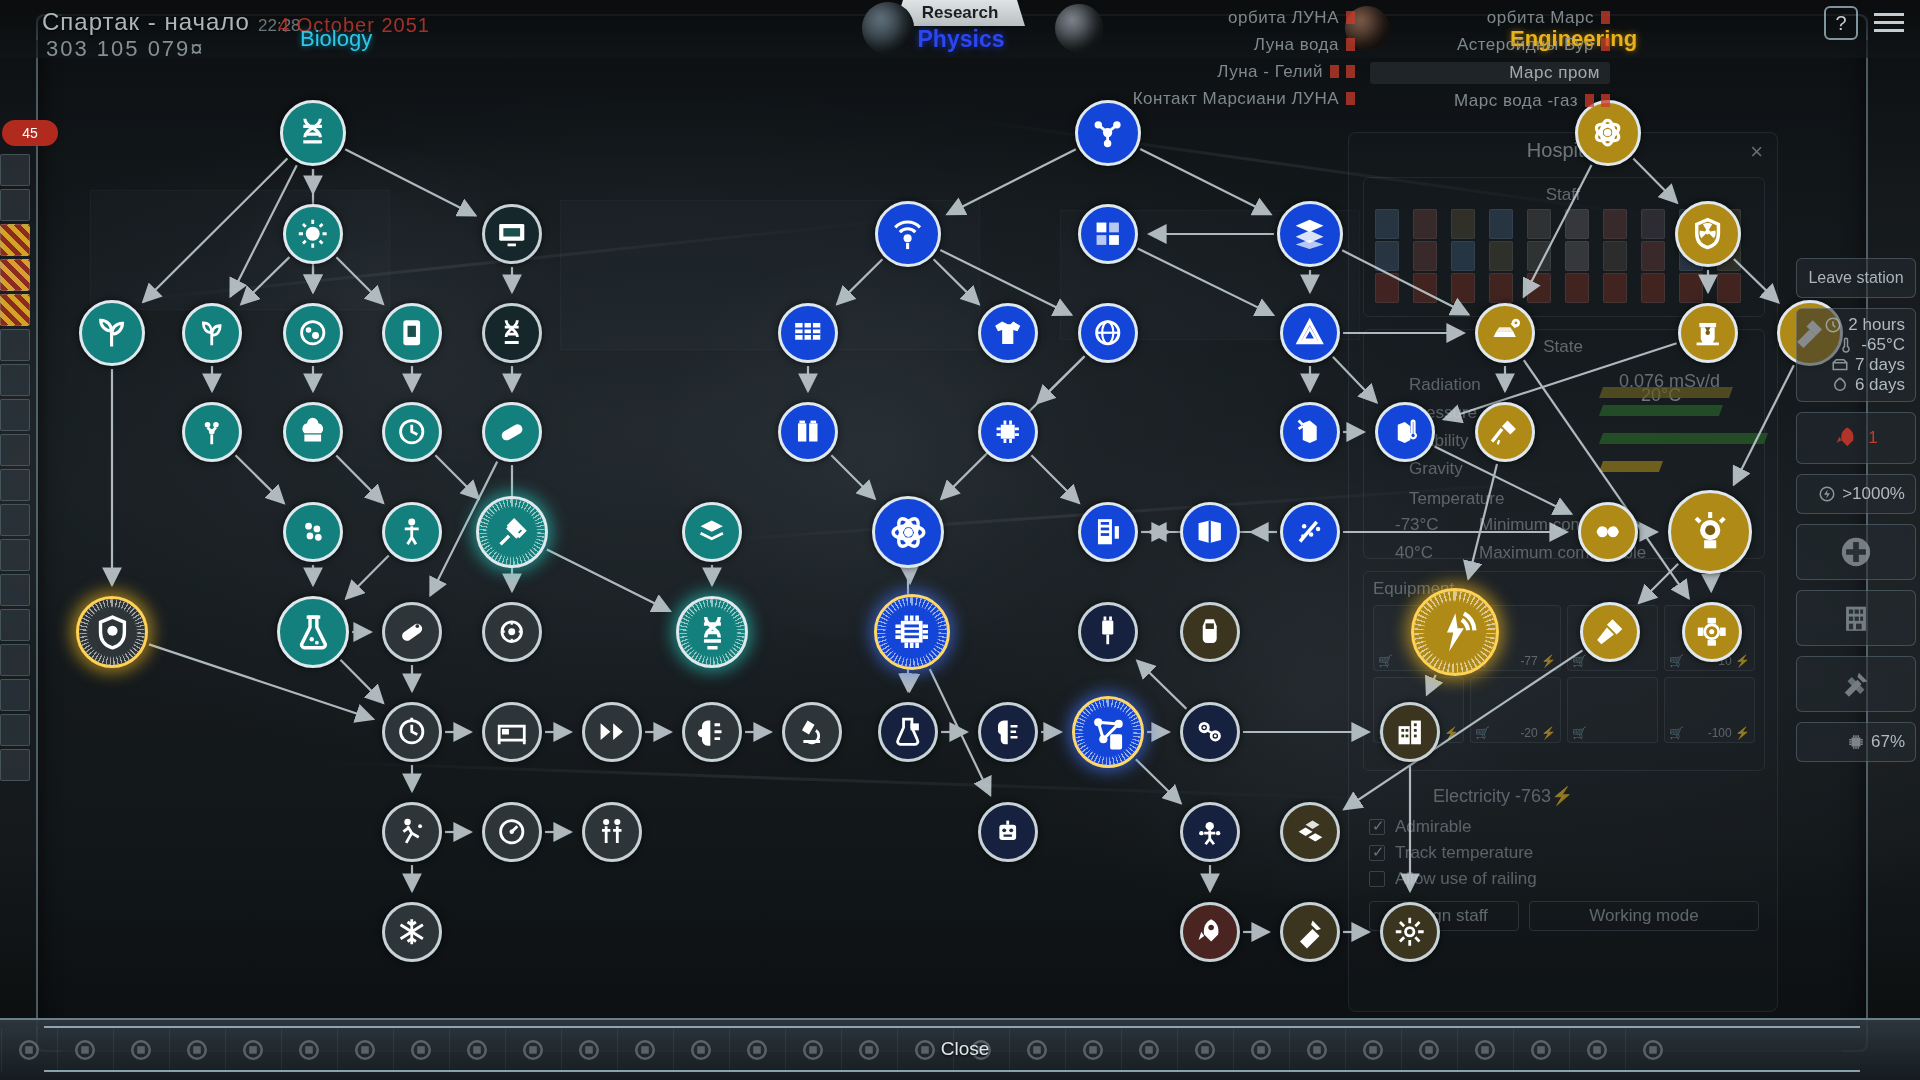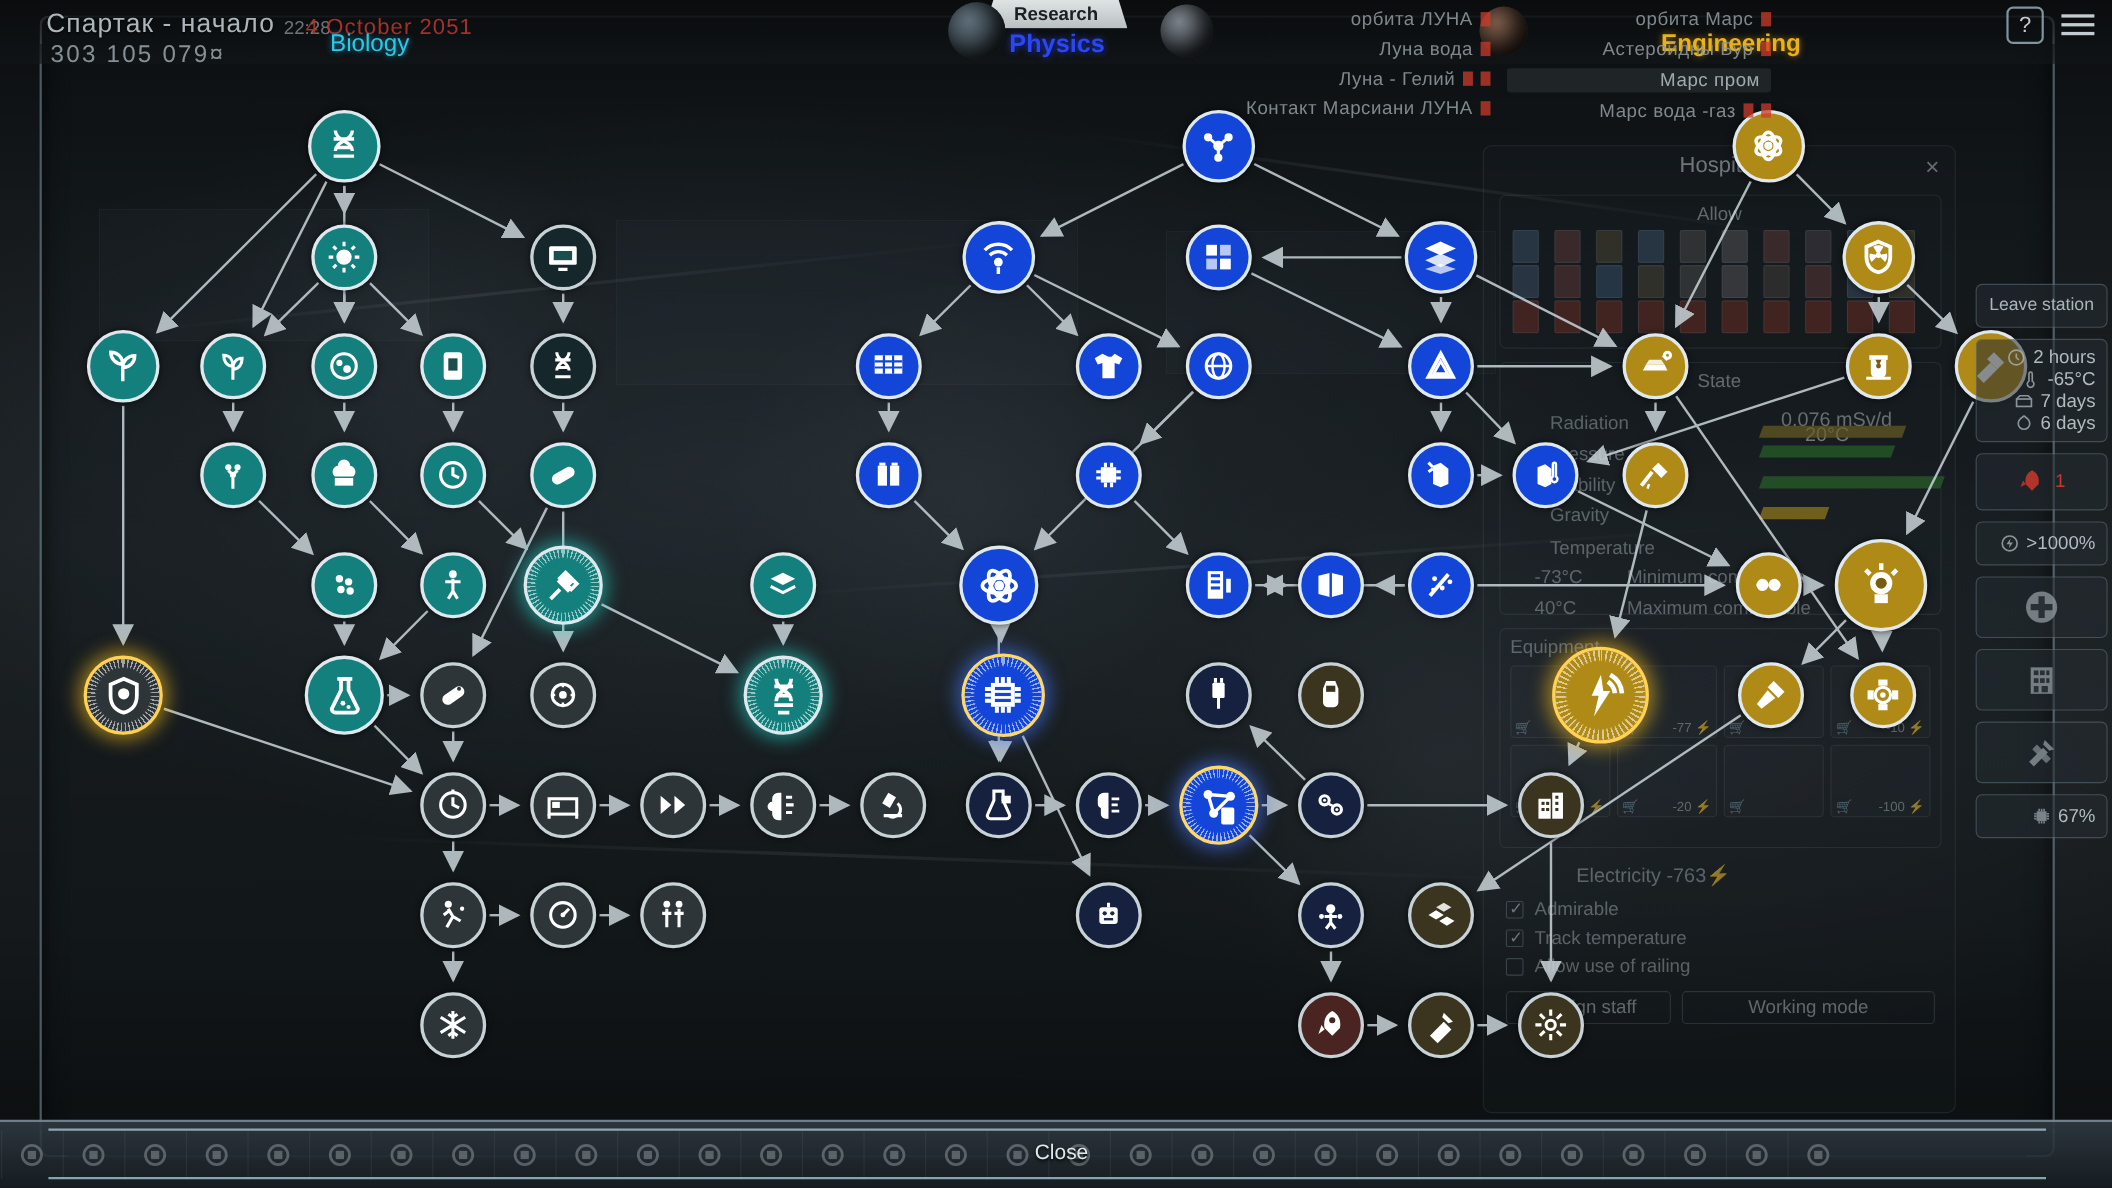--- a/index.html
+++ b/index.html
@@ -255,27 +255,49 @@
     </div>
 
     <div class="help-btn">?</div>
     <div class="menu-btn">
         <span></span>
         <span></span>
         <span></span>
       </div>
   </div>
 
+  <div class="lhud">
+    <div class="alarm-badge">45</div>
+    <div style="height:34px"></div>
+    <div class="lhud-cell"></div>
+    <div class="lhud-cell"></div>
+    <div class="lhud-cell red"></div>
+    <div class="lhud-cell red"></div>
+    <div class="lhud-cell red"></div>
+    <div class="lhud-cell"></div>
+    <div class="lhud-cell"></div>
+    <div class="lhud-cell"></div>
+    <div class="lhud-cell"></div>
+    <div class="lhud-cell"></div>
+    <div class="lhud-cell"></div>
+    <div class="lhud-cell"></div>
+    <div class="lhud-cell"></div>
+    <div class="lhud-cell"></div>
+    <div class="lhud-cell"></div>
+    <div class="lhud-cell"></div>
+    <div class="lhud-cell"></div>
+    <div class="lhud-cell"></div>
+  </div>
 
   <div class="hpanel">
     <div class="hp-title">Hospital</div>
     <div class="hp-close">×</div>
 
     <div class="hp-box" style="left:14px;top:44px;width:402px;height:140px;"></div>
-    <div class="hp-sub" style="top:52px;">Allow</div>
+    <div class="hp-sub" style="top:52px;">Staff</div>
     <div class="staffgrid" style="left:26px;top:76px;width:378px;">
       <div class="staffcell" style="background:#3c4f66"></div>
       <div class="staffcell" style="background:#5c3a3a"></div>
       <div class="staffcell" style="background:#4a4636"></div>
       <div class="staffcell" style="background:#3c4f66"></div>
       <div class="staffcell" style="background:#4a4a4a"></div>
       <div class="staffcell" style="background:#55555a"></div>
       <div class="staffcell" style="background:#5c3a3a"></div>
       <div class="staffcell" style="background:#47404a"></div>
       <div class="staffcell" style="background:#3c4f66"></div>

